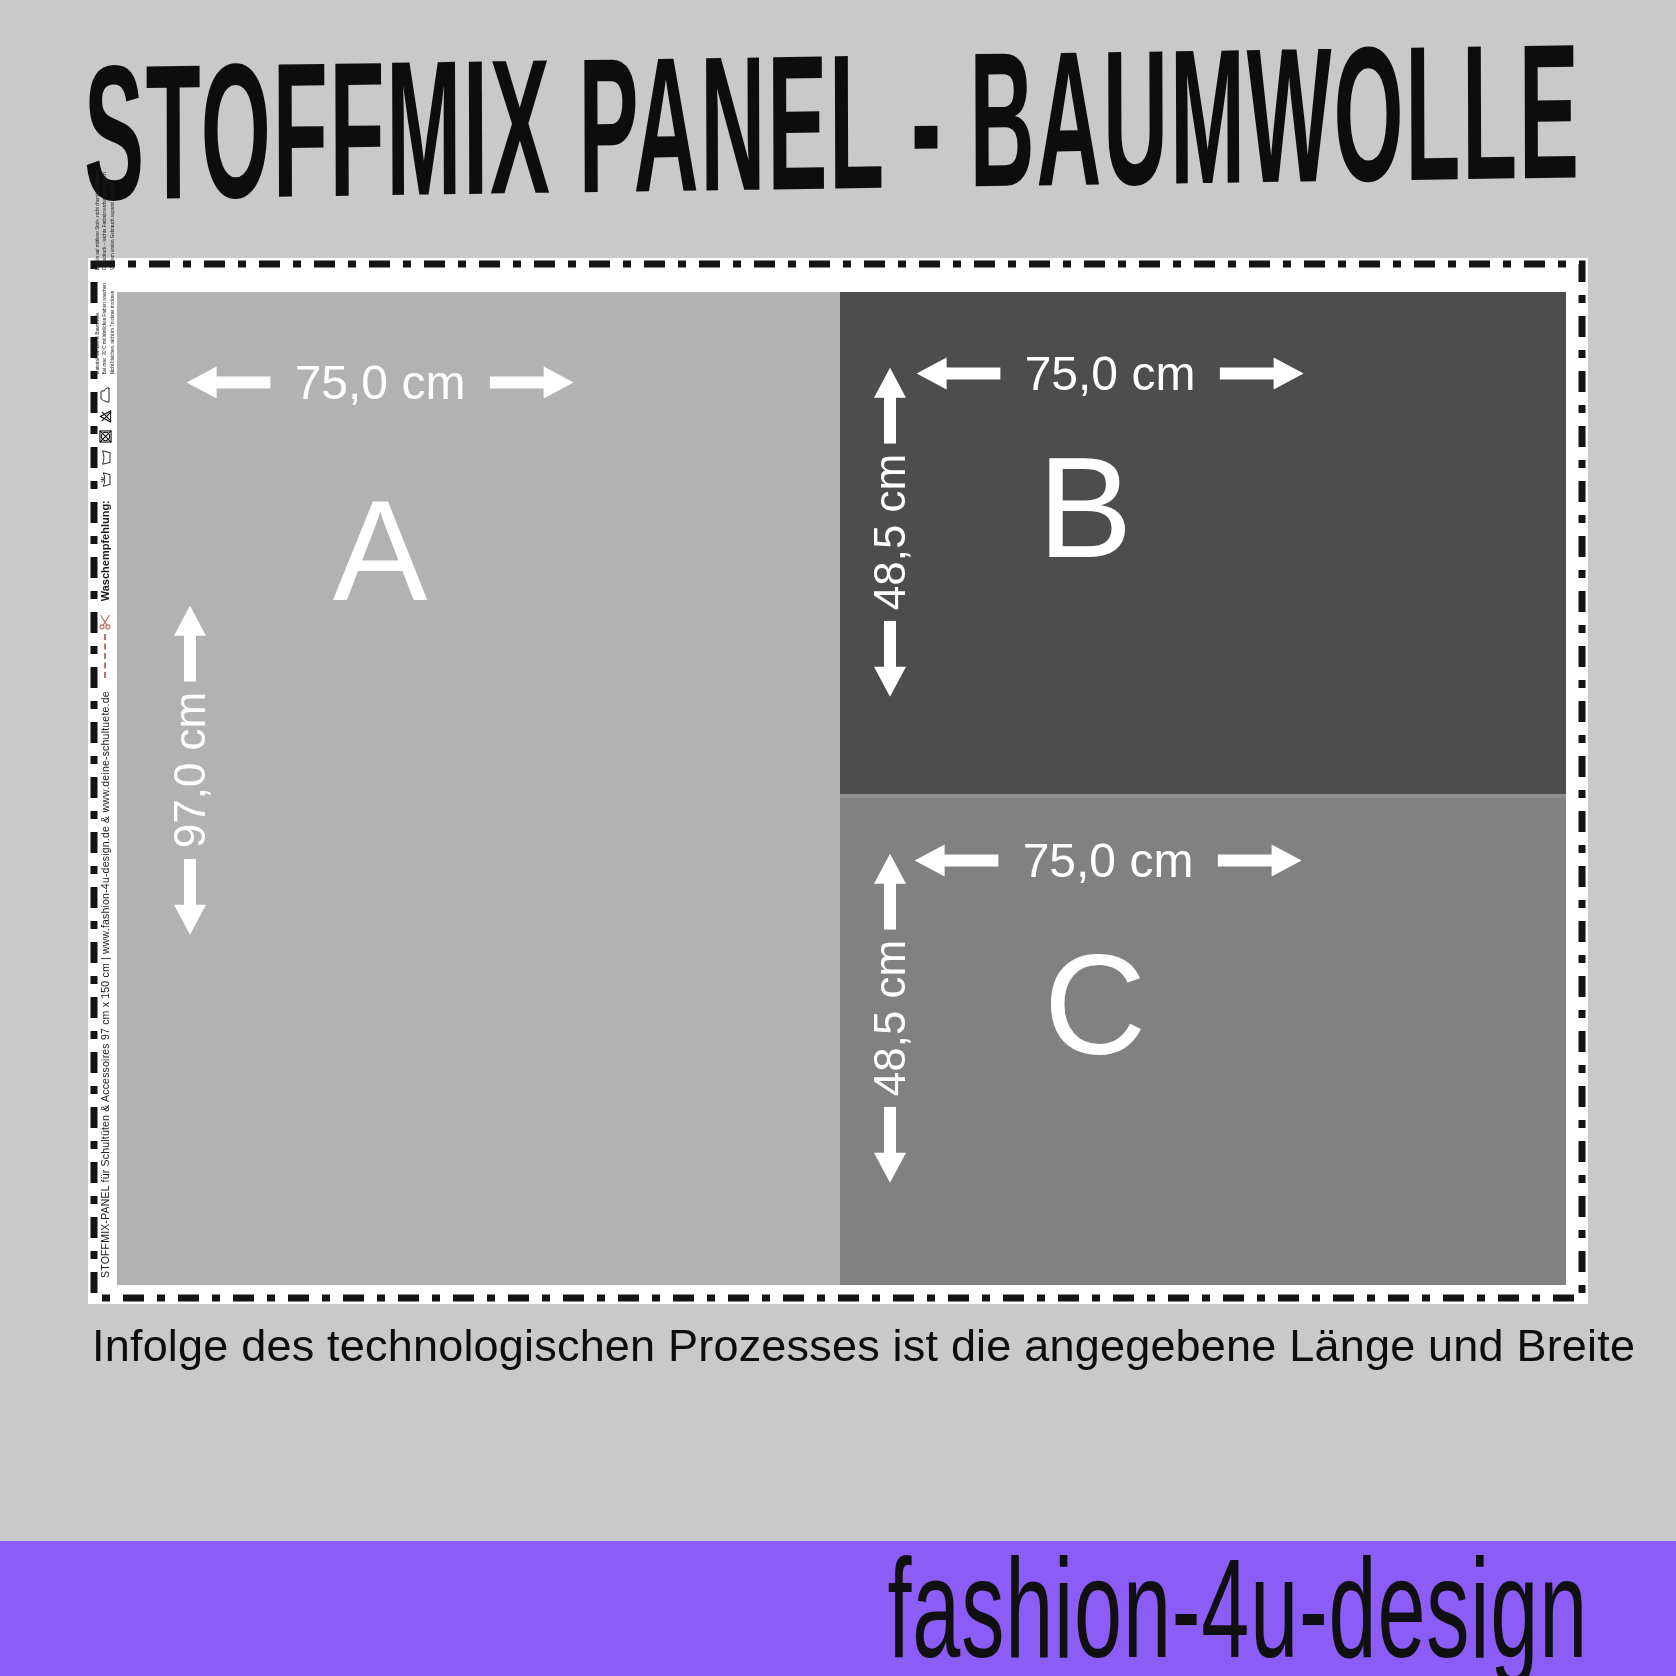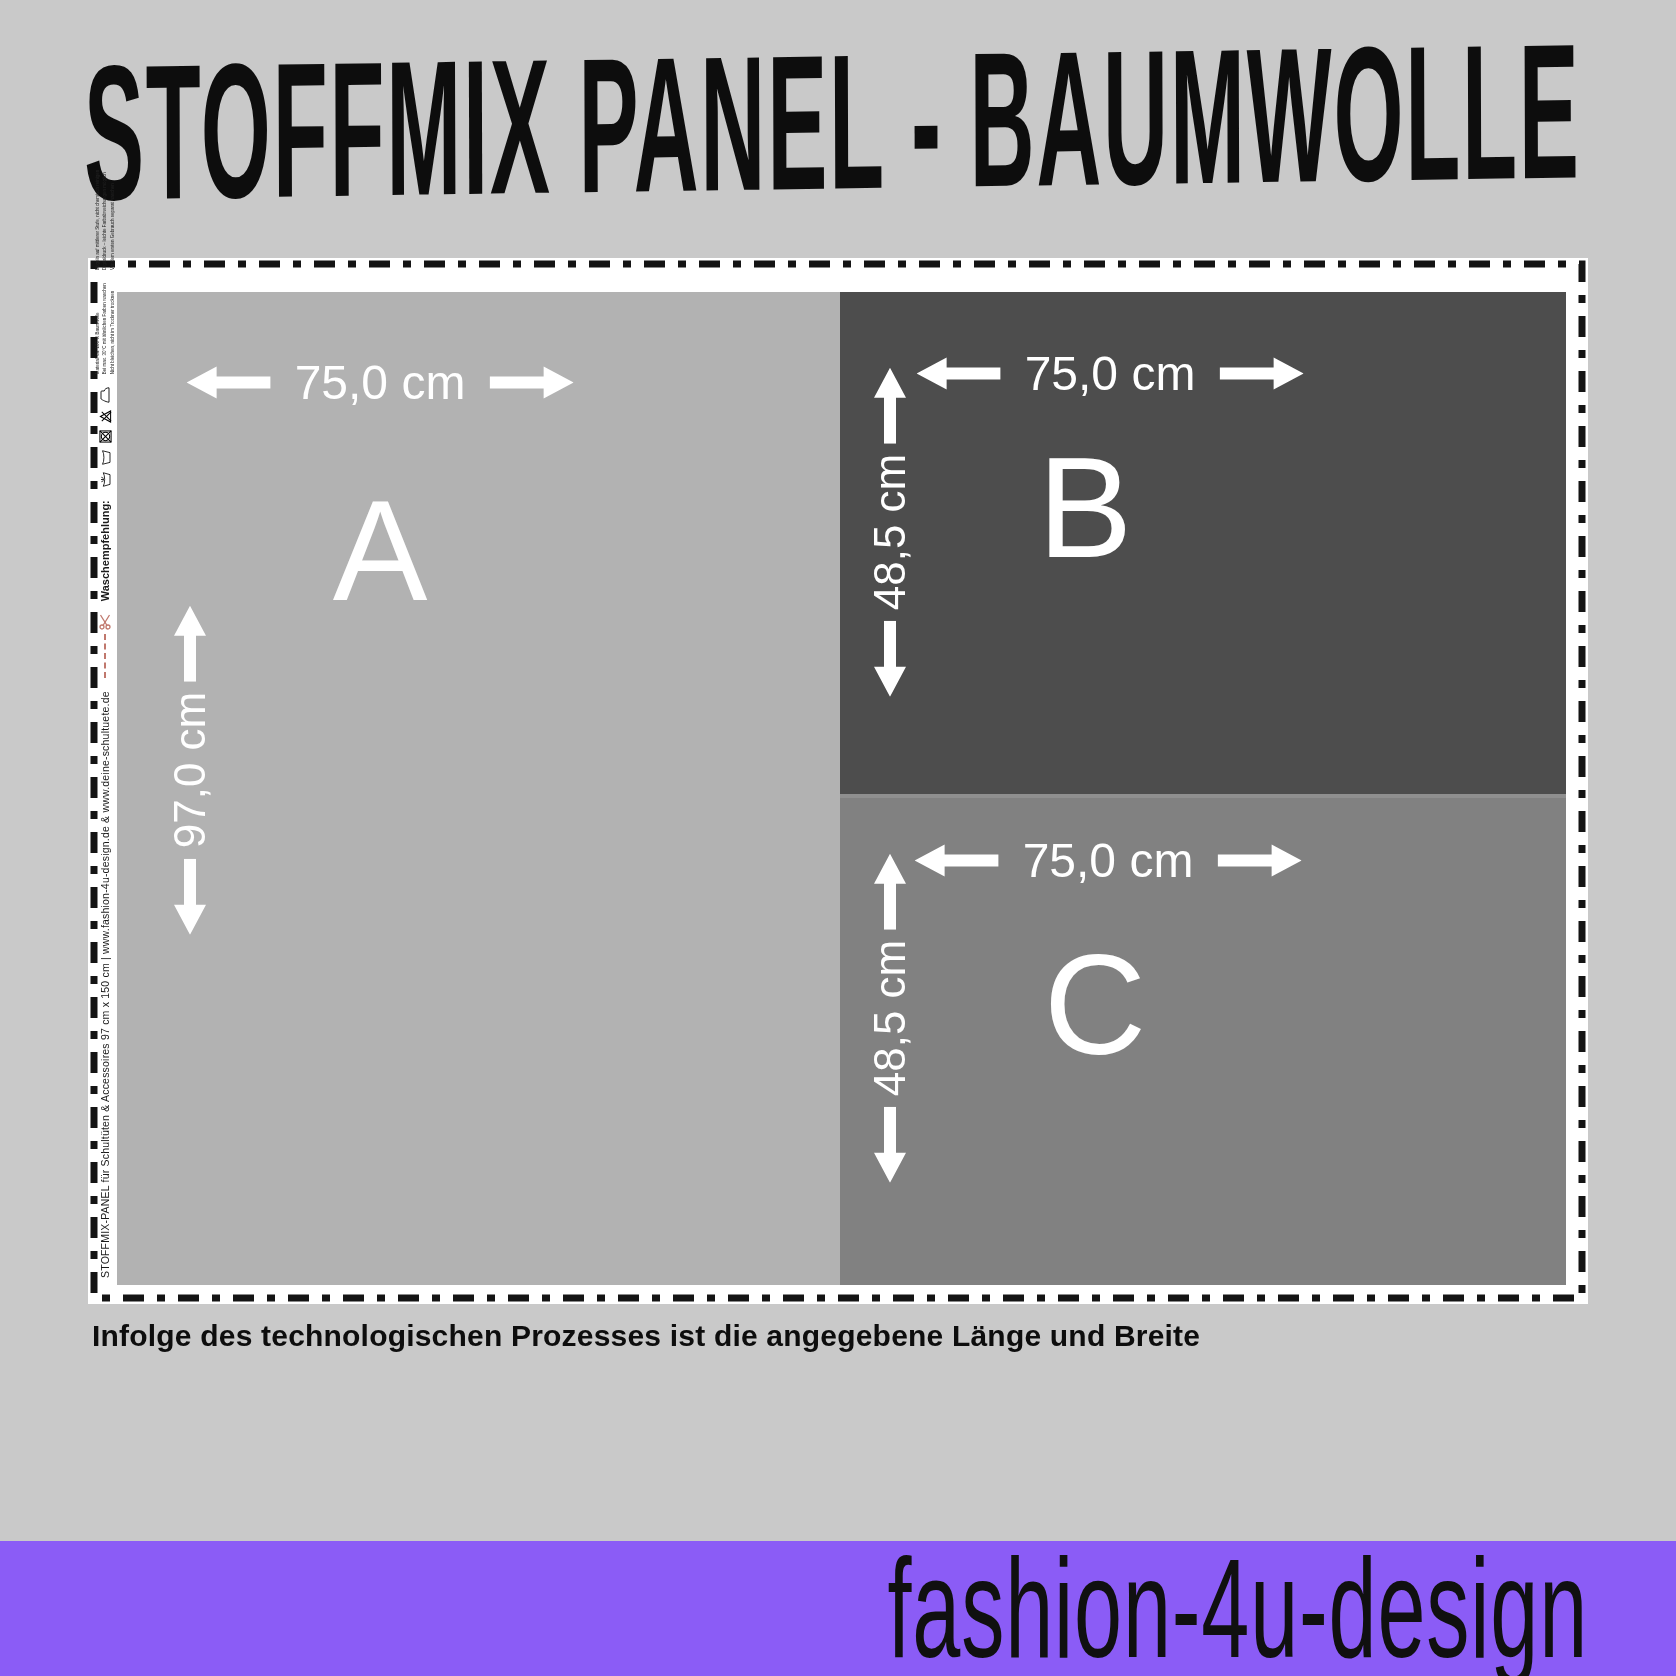--- a/index.html
+++ b/index.html
@@ -52,22 +52,22 @@
   .selvage-info{font-size:10.5px;white-space:nowrap;letter-spacing:0.2px;}
   .cutmark{display:flex;align-items:center;gap:4px;}
   .cutmark .dashes{display:inline-block;width:44px;border-top:2px dashed #c0786d;height:0;}
   .wash-label{font-size:11px;font-weight:bold;white-space:nowrap;}
   .care-icons{display:flex;align-items:center;gap:7px;}
   .care-icons svg{display:block;stroke:#000;fill:none;stroke-width:1.1;}
   .fp-col{display:flex;flex-direction:column;gap:2px;font-size:4.5px;line-height:1.25;
     color:#222;white-space:nowrap;}
 
   
-  .disclaimer{position:absolute;left:92px;top:1316px;margin:0;font-size:30px;line-height:1.34;
-    color:#0d0d0d;letter-spacing:0.2px;font-weight:bold;}
+  .disclaimer{position:absolute;left:92px;top:1316px;margin:0;font-size:45px;line-height:1.34;
+    color:#0d0d0d;letter-spacing:0.2px;}
 
   
   .footer{position:absolute;left:0;top:1541px;width:1676px;height:135px;
     display:flex;align-items:center;justify-content:center;background:#d69a93;}
   .brand{font-size:108px;color:#101010;white-space:nowrap;display:inline-block;
     transform:scale(0.80,1.30);letter-spacing:1px;}
 </style>
 </head>
 <body style="background: rgb(201, 201, 201);">
 

